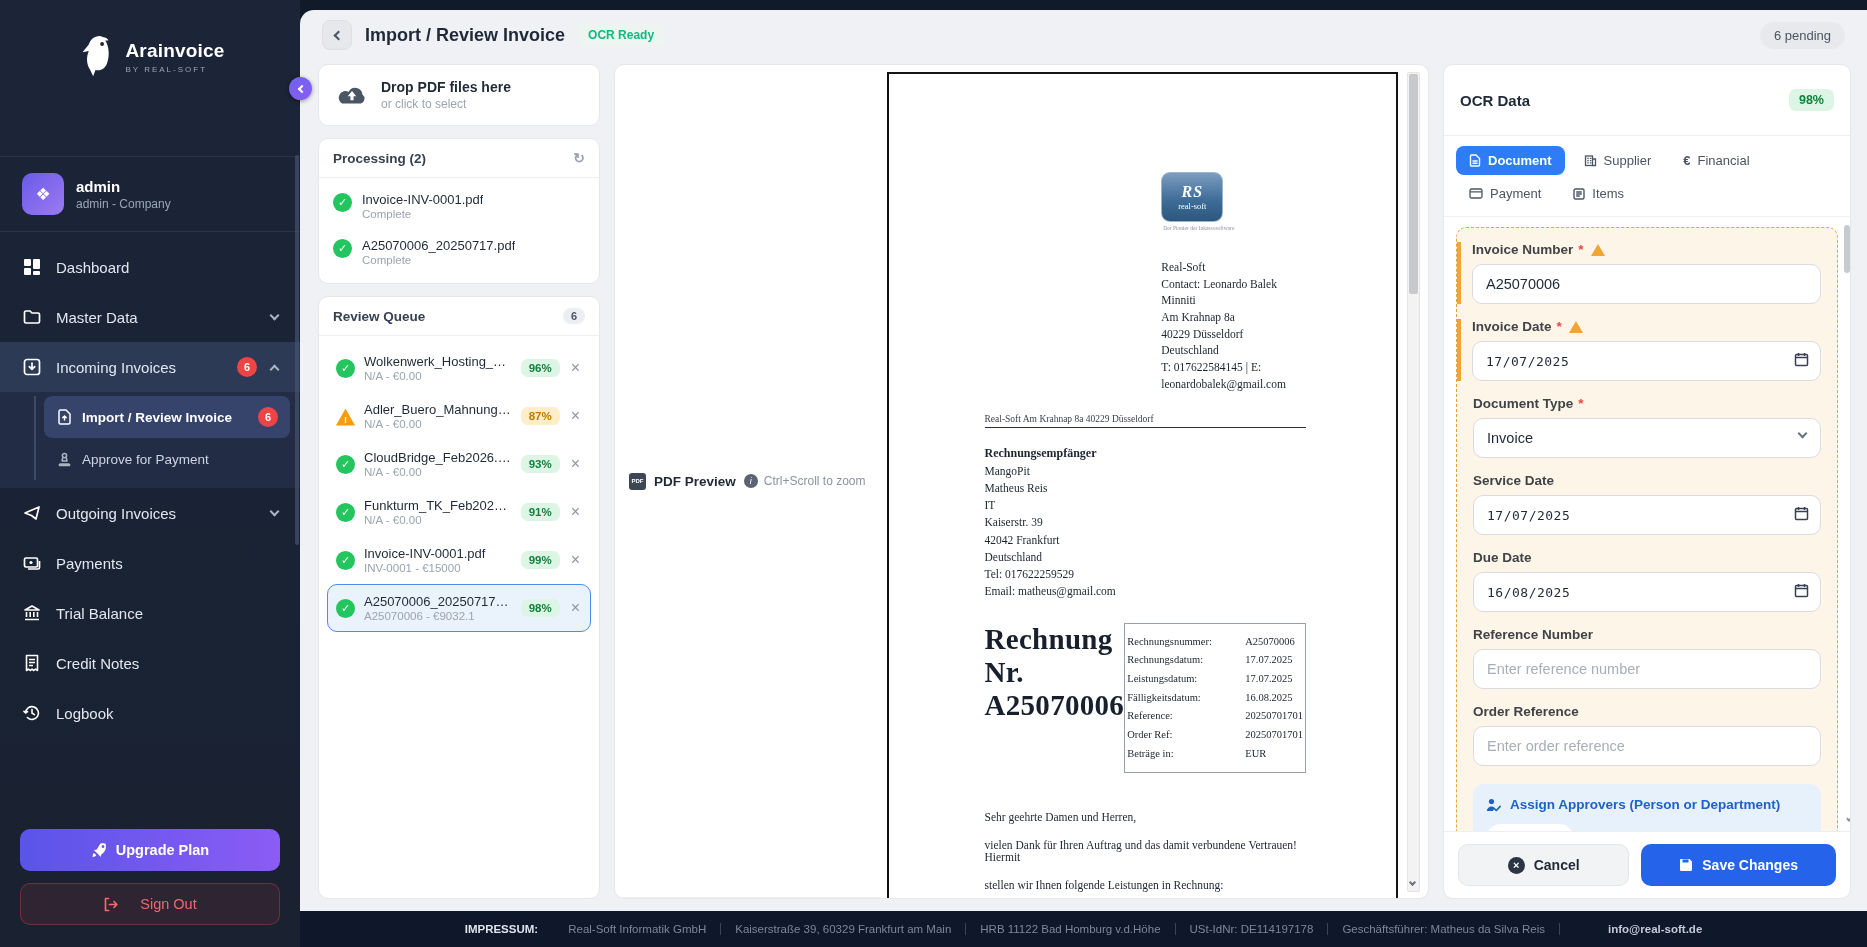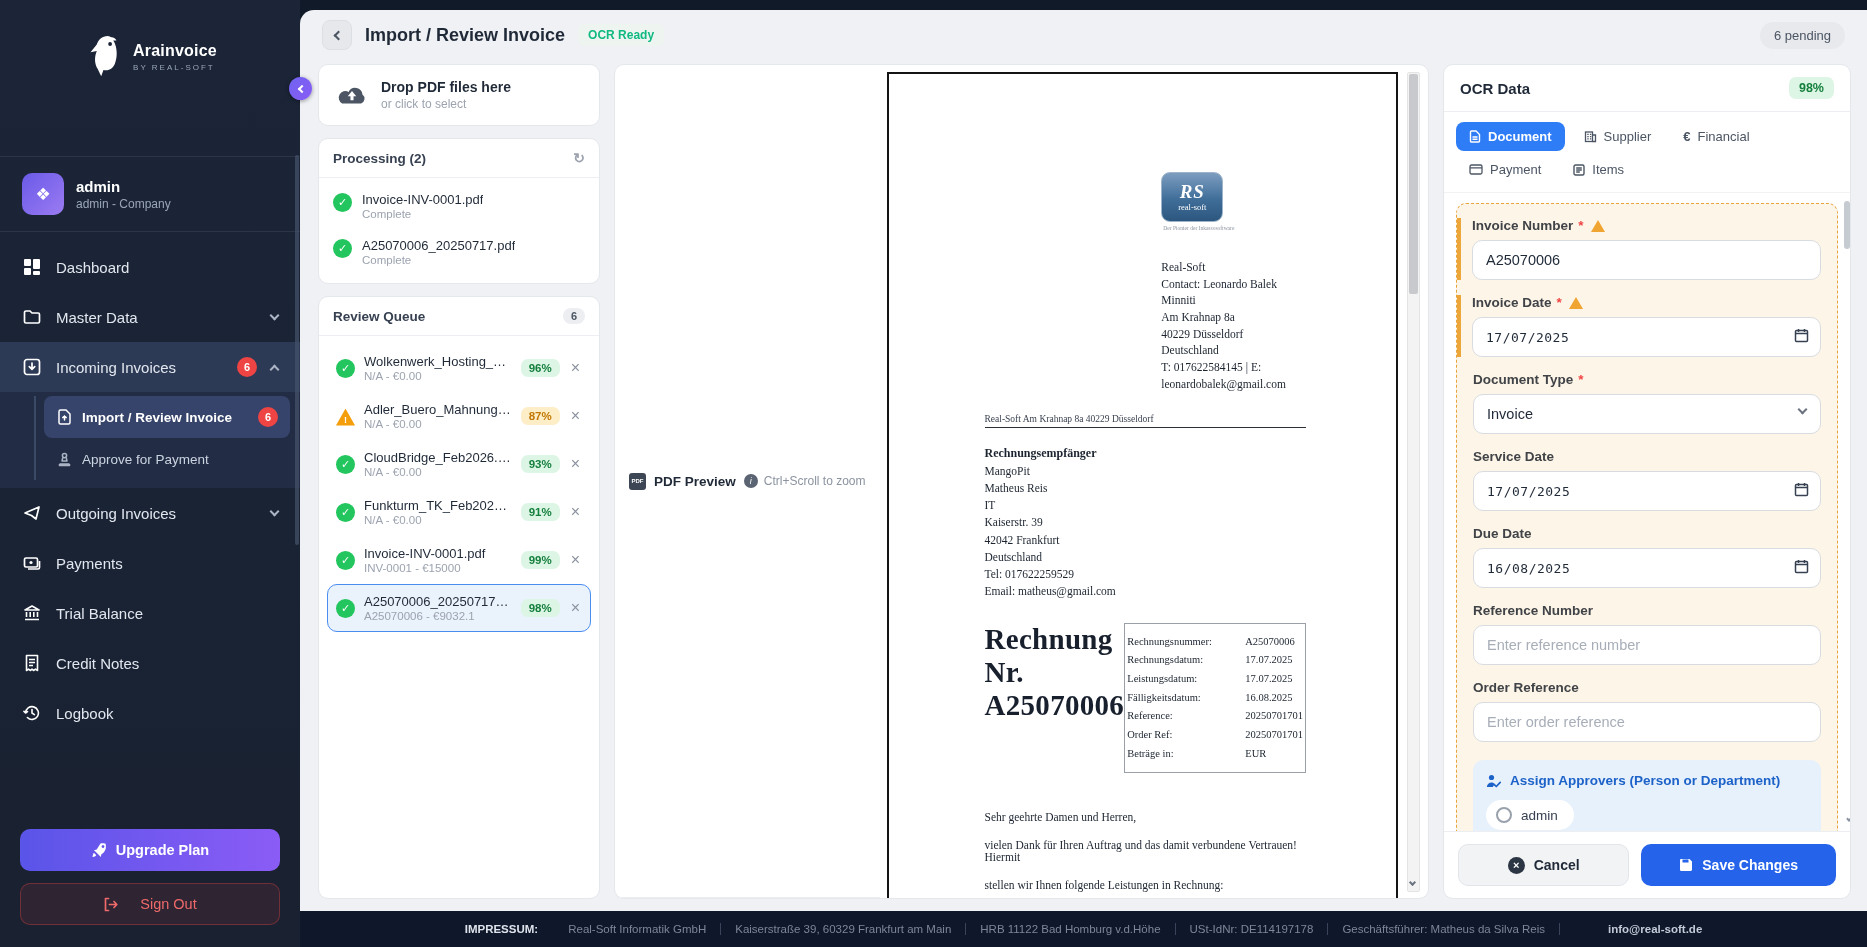--- a/index.html
+++ b/index.html
@@ -5,21 +5,21 @@
   * { margin:0; padding:0; box-sizing:border-box; }
   html,body { width:1867px; height:947px; overflow:hidden; background:#111a29;
     font-family:"Liberation Sans", sans-serif; }
 
   
   .sidebar { position:absolute; left:0; top:0; width:300px; height:947px;
     background:linear-gradient(180deg,#1b2537 0%,#192334 60%,#1a2130 100%);
     display:flex; flex-direction:column; color:#e6eaf1; z-index:3; }
   .sb-scroll { position:absolute; right:1px; top:155px; width:4px; height:390px; background:#46536b; border-radius:2px; opacity:.7; }
   .brand { padding:34px 20px 24px; display:flex; align-items:center; justify-content:center; gap:10px; }
-  .brand-name { font-size:16px; font-weight:bold; color:#fff; letter-spacing:.2px; }
+  .brand-name { font-size:19px; font-weight:bold; color:#fff; letter-spacing:.2px; }
   .brand-by { font-size:8px; letter-spacing:2px; color:#9aa6b8; margin-top:3px; }
   .sb-div { border-top:1px solid #2a3547; margin:10px 0 0; }
   .user-row { display:flex; align-items:center; gap:12px; padding:16px 22px; border-bottom:1px solid #2a3547; }
   .avatar { width:42px; height:42px; border-radius:10px; background:linear-gradient(135deg,#6a5ae8,#9b7bf2);
     display:flex; align-items:center; justify-content:center; color:#fff; font-size:17px; }
   .user-name { font-size:15px; font-weight:bold; color:#fff; }
   .user-sub { font-size:12px; color:#9aa6b8; margin-top:2px; }
   .nav { padding:10px 0 0; flex:1; }
   .nav-item { display:flex; align-items:center; gap:14px; padding:15px 22px; font-size:15px; color:#e2e7ef; cursor:pointer; }
   .nav-item.active-parent { background:#2d3a55; }
@@ -98,39 +98,39 @@
   .pdf-page { background:#fff; border:2px solid #141414; height:calc(100% + 40px); position:relative;
     font-family:"Liberation Serif", serif; color:#1c2430; overflow:hidden; }
   .pv-scroll { position:absolute; right:8px; top:7px; bottom:6px; width:13px; background:#f3f3f3; border:1px solid #e4e4e4; border-radius:2px; }
   .pv-thumb { position:absolute; top:1px; left:1px; right:1px; height:220px; background:#c7c9cd; border-radius:2px; }
   .pv-arrow { position:absolute; bottom:2px; left:2px; }
 
   .pdf-inner { padding:0 90px 0 96px; }
   .rs-block { margin-left:55%; margin-top:98px; width:240px; }
   .rs-logo { width:62px; height:50px; border-radius:9px; background:linear-gradient(180deg,#7d9dc0 0%,#3f6e99 55%,#2c567e 100%);
     display:flex; flex-direction:column; align-items:center; justify-content:center; color:#fff; border:1px solid #9db4ca; }
-  .rs-rs { font-size:19px; font-weight:bold; font-style:italic; letter-spacing:1px; line-height:1; }
+  .rs-rs { font-size:16px; font-weight:bold; font-style:italic; letter-spacing:1px; line-height:1; }
   .rs-sub { font-size:8.5px; margin-top:1px; }
   .rs-tag { font-size:5.5px; color:#8b94a0; margin-top:3px; margin-left:2px; }
   .sender-block { margin-left:55%; margin-top:28px; font-size:11.5px; line-height:1.45; }
   .sender-line { margin-top:22px; font-size:9.5px; color:#3a4250; border-bottom:1.5px solid #2a2f38; padding-bottom:3px; }
   .recipient { margin-top:16px; font-size:11.5px; line-height:1.5; }
   .recipient b { font-size:12px; }
   .inv-row { display:flex; margin-top:22px; align-items:flex-start; }
   .inv-title { font-size:29px; font-weight:bold; color:#18202e; letter-spacing:.3px; }
   .info-box { margin-left:auto; border:1.5px solid #9aa0a8; padding:9px 2px; width:252px; font-size:10.5px; line-height:1.78; }
   .info-row { display:flex; }
   .info-row .k { width:118px; }
   .greeting { margin-top:38px; font-size:11.5px; }
   .bodyline { margin-top:16px; font-size:11.5px; }
 
   
   .col-ocr { width:408px; flex:none; display:flex; flex-direction:column; min-height:0; }
   .ocr-card { flex:1; display:flex; flex-direction:column; min-height:0; }
-  .ocr-head { display:flex; align-items:center; padding:12px 16px; border-bottom:1px solid #eceef1; }
+  .ocr-head { display:flex; align-items:center; padding:24px 16px; border-bottom:1px solid #eceef1; }
   .ocr-title { font-size:15px; font-weight:bold; color:#1f2937; }
   .ocr-conf { margin-left:auto; background:#dcf5e5; color:#15803d; font-size:12.5px; font-weight:bold; padding:4px 10px; border-radius:7px; }
   .tabs { display:flex; flex-wrap:wrap; gap:4px 6px; padding:10px 12px 8px; border-bottom:1px solid #f1f2f4; }
   .tab { display:flex; align-items:center; gap:7px; padding:7px 13px; border-radius:8px; font-size:13px; color:#4b5563; cursor:pointer; }
   .tab.active { background:#2f7df6; color:#fff; font-weight:bold; }
   .ocr-scroll { flex:1; min-height:0; overflow:hidden; padding:10px 12px 6px; position:relative; }
   .form-box { border:1.5px dashed #e7a43c; border-radius:10px; background:#fdf5e7; padding:14px 16px; height:calc(100% + 60px); }
   .field { margin-bottom:15px; }
   .field.flagged { border-left:4px solid #eda63a; padding-left:11px; margin-left:-16px; }
   .flabel { font-size:13.5px; font-weight:bold; color:#404347; display:flex; align-items:center; gap:5px; margin-bottom:7px; }

